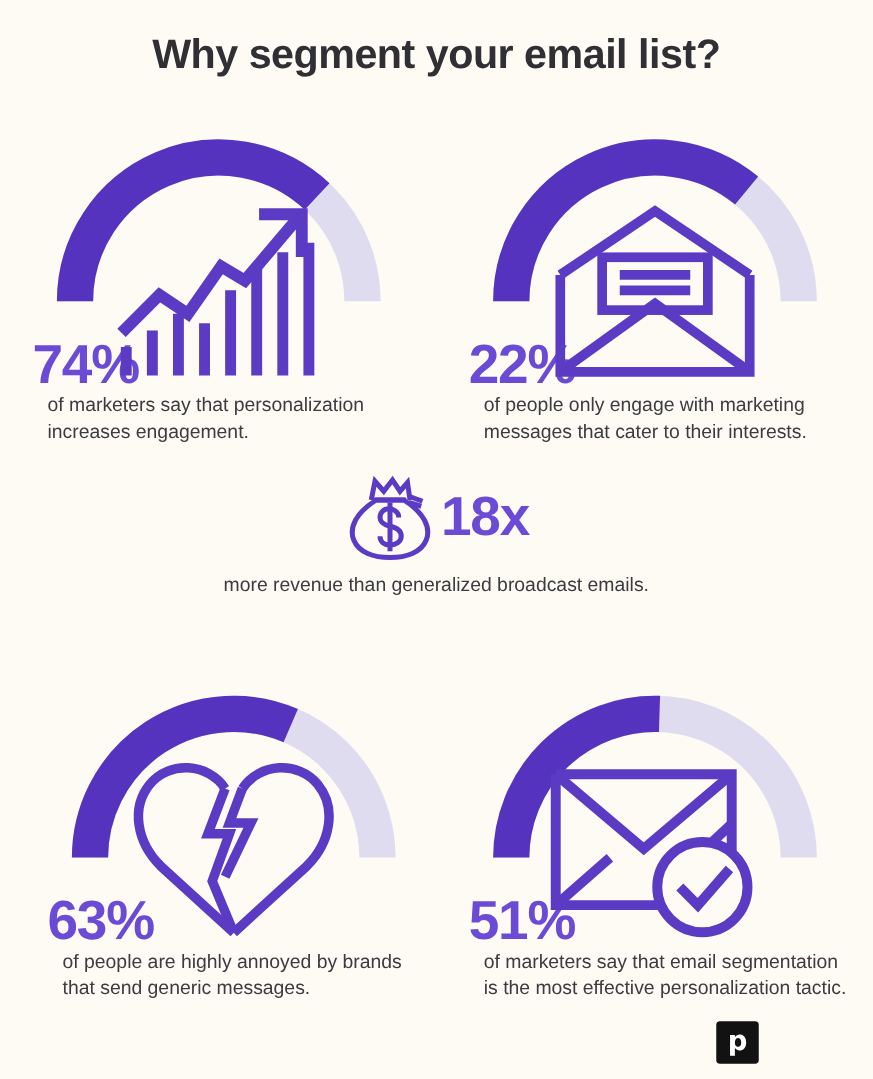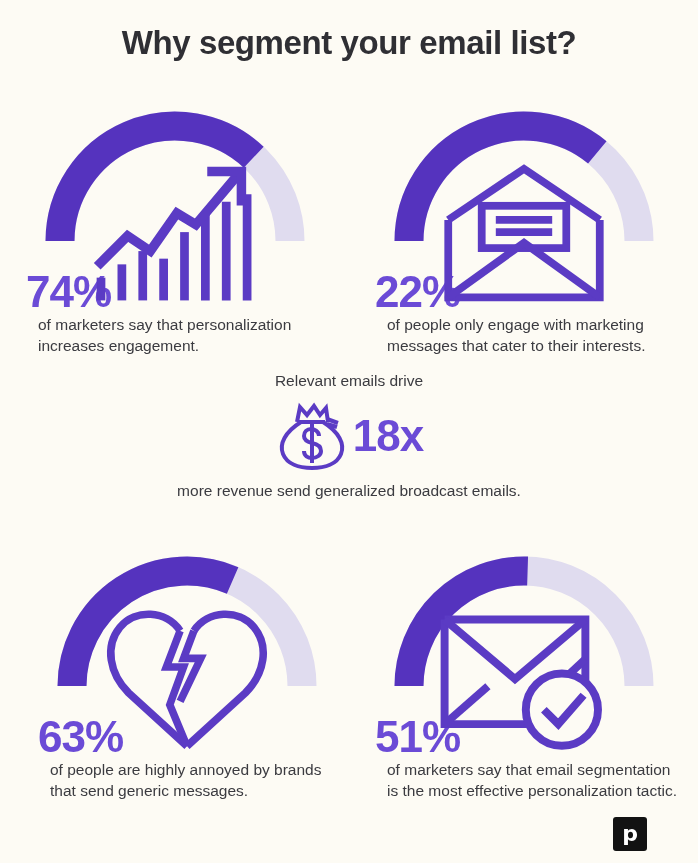--- a/index.html
+++ b/index.html
@@ -13,21 +13,20 @@
     background: #fdfbf4;
     font-family: "Liberation Sans", sans-serif;
     overflow: hidden;
     position: relative;
   }
   .infographic {
     position: relative;
     width: 619px;
     height: 863px;
     background: #fdfbf4;
-    padding-left: 40px;
   }
   .title {
     position: absolute;
     top: 24px;
     left: 0;
     width: 698px;
     text-align: center;
     font-size: 33px;
     font-weight: bold;
     color: #2f2f34;
@@ -209,41 +208,40 @@
         </svg>
       </div>
     </div>
     <div class="stat-row">
       <div class="stat-pct">22%</div>
       <div class="stat-desc">of people only engage with marketing messages that cater to their interests.</div>
     </div>
   </div>
 
   <div class="middle">
-    <div class="middle-top">Relevant emails drive</div>
     <div class="middle-mid">
       <svg class="bag" width="72" height="72" viewBox="0 0 72 72">
         <g stroke="#5b3bc4" stroke-width="4" fill="none" stroke-linejoin="miter" stroke-linecap="butt">
 
           <polyline points="22,22 25,7 32,15 39,6 45,15 51,8 53,22"></polyline>
 
           <path d="M 24 22 L 50 22"></path>
 
           <path d="M 52 19 L 63 23"></path>
           <path d="M 52 24 L 62 27"></path>
 
           <path d="M 26 22 C 10 32 4 44 8 54 C 12 64 24 68 37 68 C 50 68 62 64 66 54 C 70 44 64 32 48 22 Z"></path>
 
           <path d="M 44 36 C 44 31 39 29 36 29 C 32 29 29 32 29 36 C 29 40 33 42 37 43 C 42 44 46 46 46 51 C 46 55 42 58 37 58 C 33 58 29 56 29 51"></path>
           <line x1="37" y1="24" x2="37" y2="63"></line>
         </g>
       </svg>
       <div class="middle-x">18x</div>
     </div>
-    <div class="middle-bottom">more revenue send generalized broadcast emails.</div>
+    <div class="middle-bottom">more revenue than generalized broadcast emails.</div>
   </div>
 
   <div class="gauge-block bl">
     <div class="gauge-wrap">
       <svg viewBox="0 0 290 148">
         <path d="M 30 133 A 115 115 0 0 1 260 133" fill="none" stroke="#e0dcef" stroke-width="29" stroke-linecap="butt"></path>
 
         <path d="M 30 133 A 115 115 0 0 1 190.6 27.5" fill="none" stroke="#5533be" stroke-width="29" stroke-linecap="butt"></path>
       </svg>
       <div class="gauge-icon">

